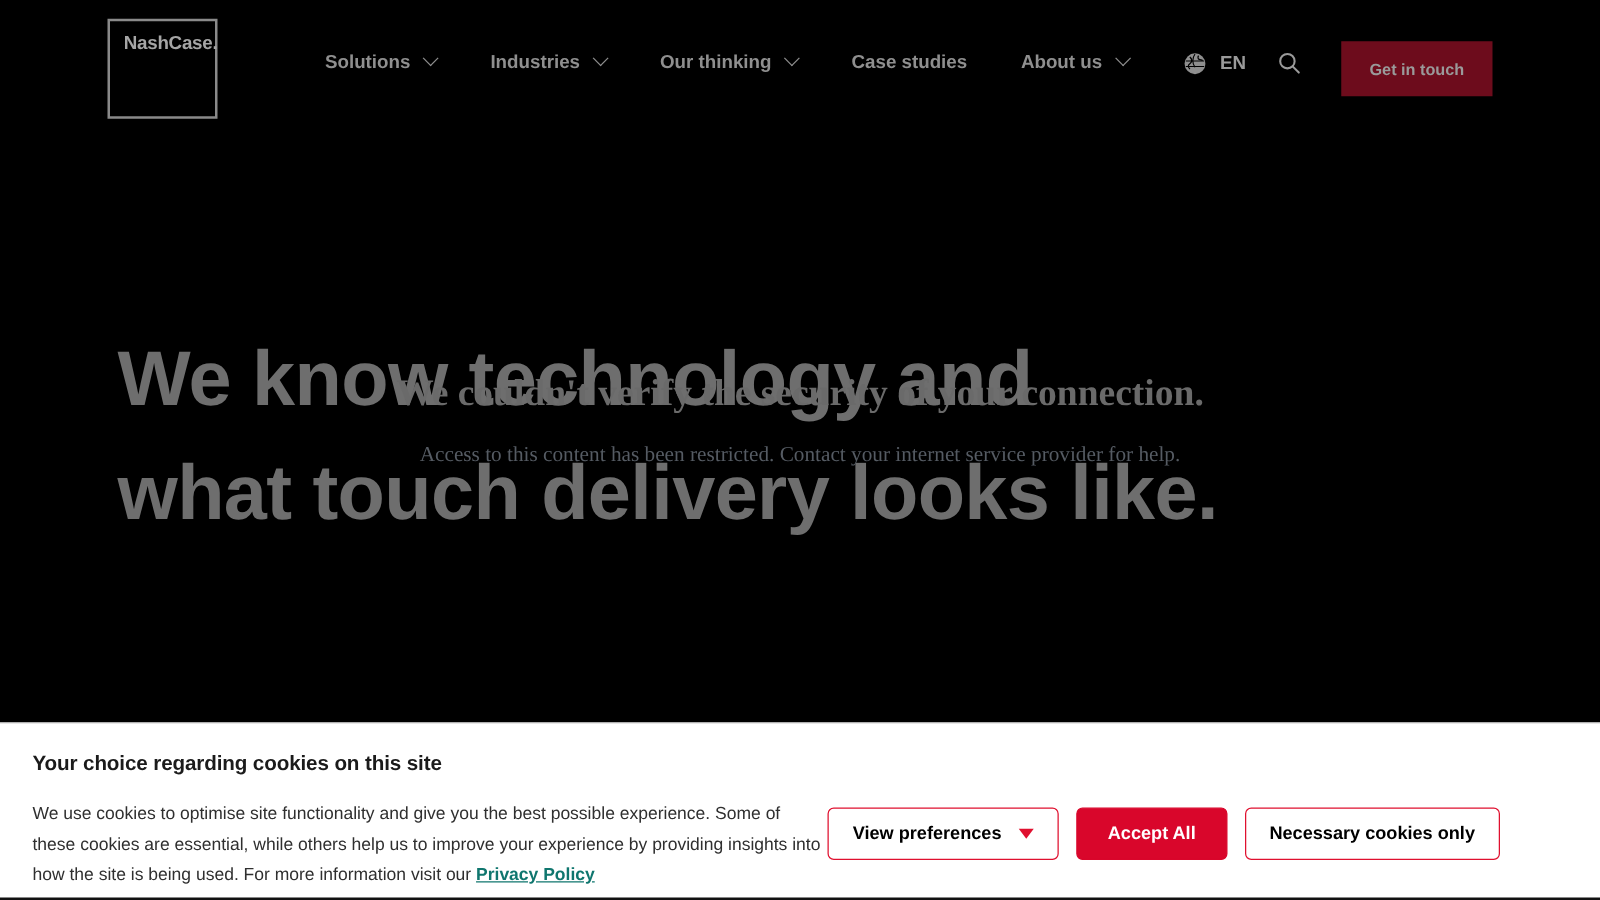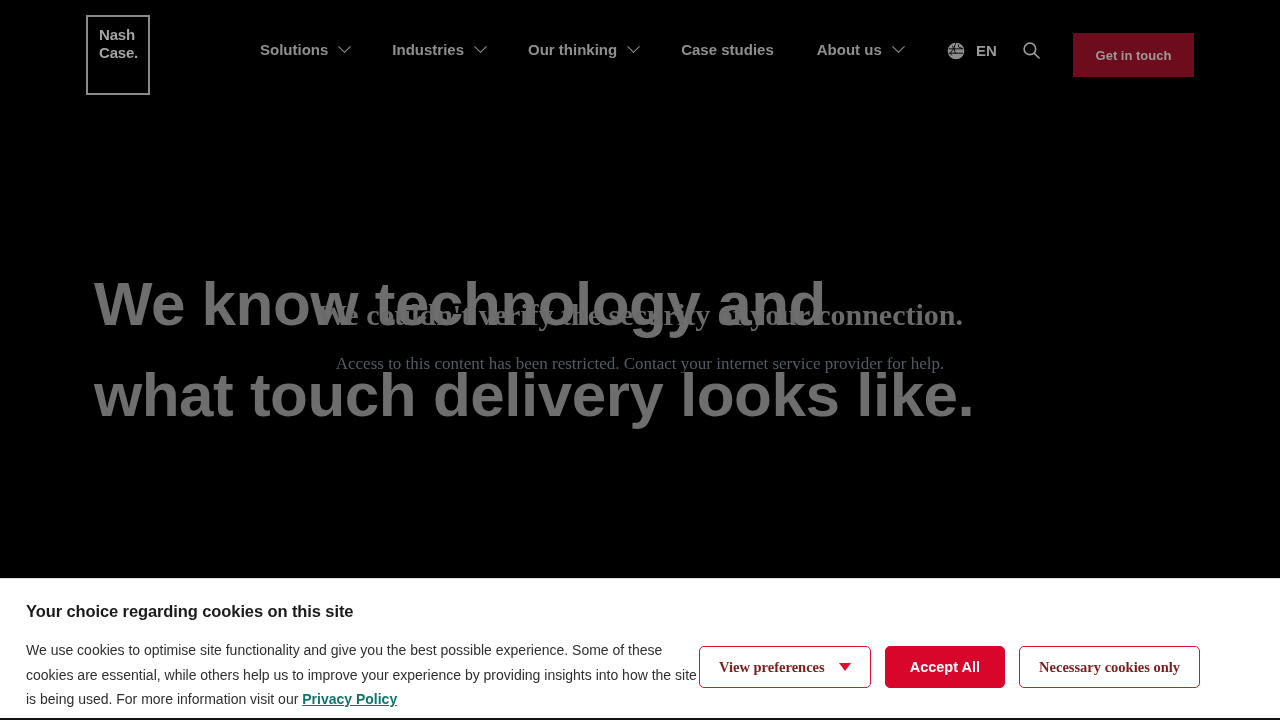--- a/index.html
+++ b/index.html
@@ -11,23 +11,23 @@
   }
   .page { position:relative; width:1280px; height:720px; background:#000; }
 
   
   .header {
     position:absolute; top:0; left:0; width:1280px; height:110px;
     background:#000; display:flex; align-items:flex-start;
   }
   .logo-box {
     position:absolute; left:86px; top:15px;
-    width:64px; height:80px;
+    width:88px; height:80px;
     border:2px solid #8a8a8a;
-    display:flex; flex-direction:column; justify-content:flex-start;
+    display:flex; flex-direction:row; justify-content:space-between;
     padding:9px 0 0 11px;
   }
   .logo-line {
     color:#a5a5a5; font-size:15px; font-weight:700;
     line-height:18px; letter-spacing:-0.2px;
   }
 
   .nav {
     position:absolute; left:260px; top:41px;
     display:flex; align-items:flex-start; gap:11px;
@@ -129,23 +129,22 @@
     margin-top:44px; margin-right:54px;
   }
   .btn {
     font-family:"Liberation Sans", sans-serif;
     font-size:14.5px; font-weight:700;
     border-radius:5px; cursor:pointer;
     display:flex; align-items:center; justify-content:center;
     height:42px; white-space:nowrap;
   }
   .btn-outline {
-    background:#fff; border:1.6px solid #e0102f; color:#7f1d1d;
+    background:#fff; border:1.6px solid #e0102f; color:#000000;
     padding:0 19px;
-    font-family:Liberation Serif, serif;
   }
   .btn-outline.pref { gap:14px; }
   .caret-down {
     width:0; height:0;
     border-left:6px solid transparent;
     border-right:6px solid transparent;
     border-top:8px solid #e0102f;
     display:inline-block;
   }
   .btn-solid {

